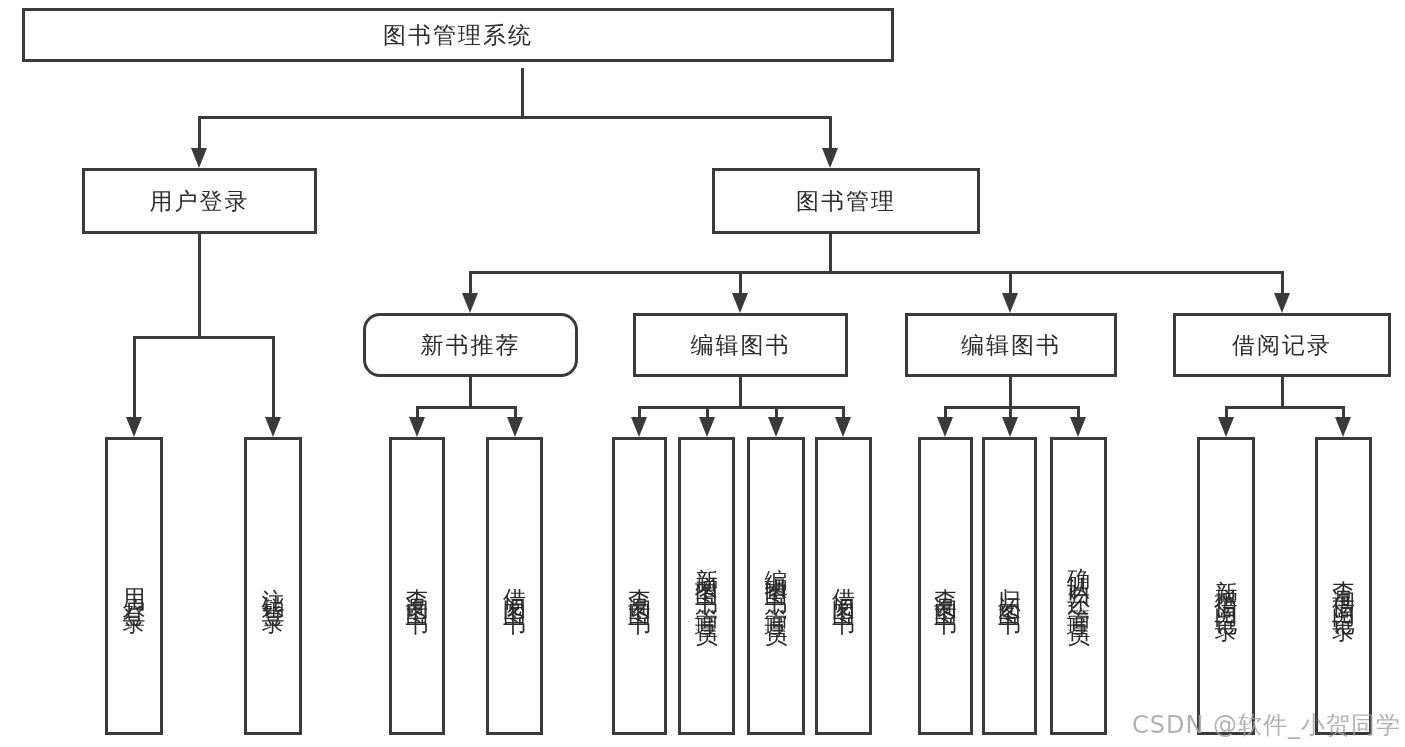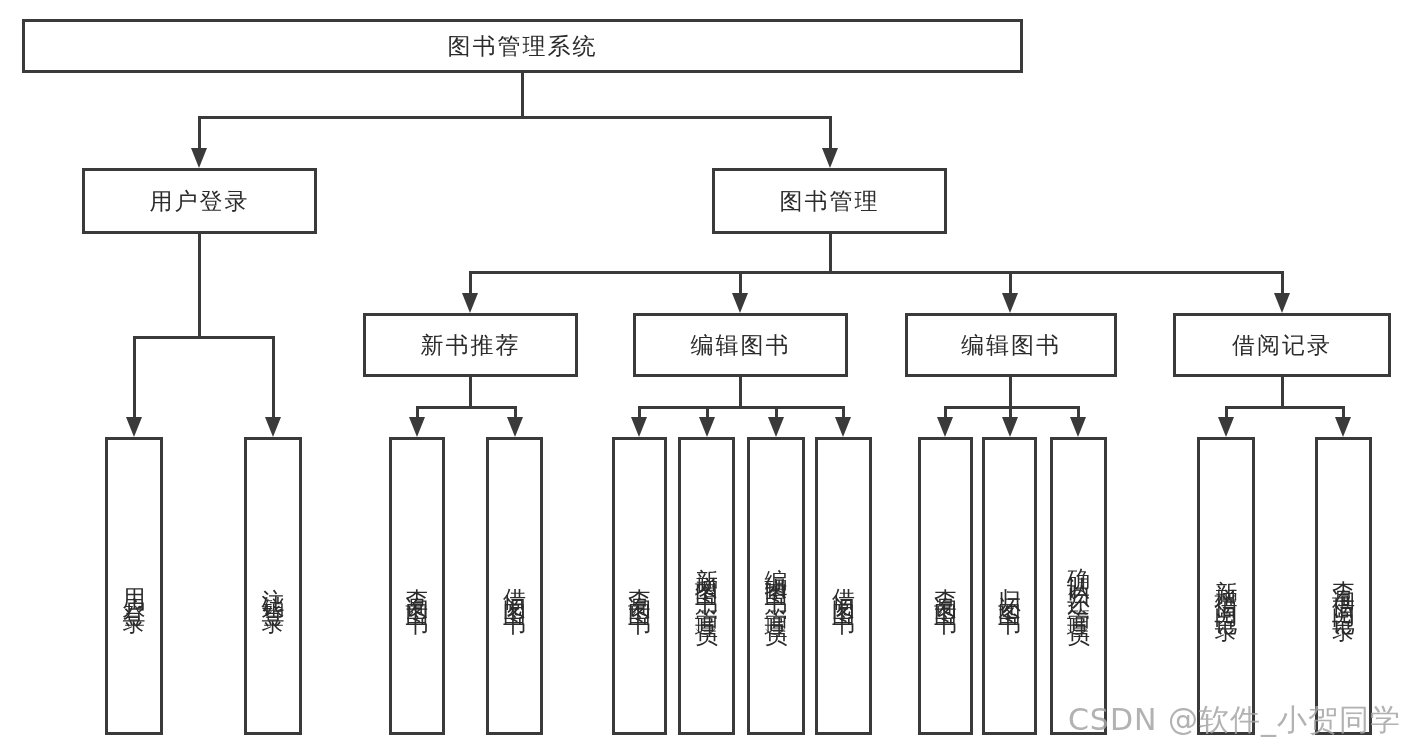--- a/index.html
+++ b/index.html
@@ -33,21 +33,21 @@
   .arrowhead{
     position:absolute;
     width:0;height:0;
     border-left:8px solid transparent;
     border-right:8px solid transparent;
     border-top:20px solid #3a3a3a;
   }
   .watermark{
     position:absolute;
     right:4px;bottom:6px;
-    font-size:30px;
+    font-size:24px;
     letter-spacing:1px;
     color:rgba(165,165,165,0.85);
     z-index:20;
     white-space:nowrap;
   }
 </style>
 </head>
 <body>
 
 <div class="stage">
@@ -99,30 +99,30 @@
       <div class="vline" style="left: 1009px; top: 406px; height: 14px;"></div>
       <div class="arrowhead" style="left: 1002px; top: 417px;"></div>
       <div class="vline" style="left: 1077px; top: 406px; height: 14px;"></div>
       <div class="arrowhead" style="left: 1070px; top: 417px;"></div>
       <div class="vline" style="left: 1225px; top: 406px; height: 14px;"></div>
       <div class="arrowhead" style="left: 1218px; top: 417px;"></div>
       <div class="vline" style="left: 1342px; top: 406px; height: 14px;"></div>
       <div class="arrowhead" style="left: 1335px; top: 417px;"></div>
     </div>
   <div id="nodes-layer">
-      <div class="node h" style="left: 22px; top: 19px; width: 1001px; height: 54px;">
+      <div class="node h" style="left: 22px; top: 8px; width: 872px; height: 54px;">
         <span>图书管理系统</span>
       </div>
       <div class="node h" style="left: 82px; top: 168px; width: 235px; height: 66px;">
         <span>用户登录</span>
       </div>
-      <div class="node h" style="left: 712px; top: 168px; width: 235px; height: 66px;">
+      <div class="node h" style="left: 712px; top: 168px; width: 268px; height: 66px;">
         <span>图书管理</span>
       </div>
-      <div class="node h" style="left: 363px; top: 313px; width: 215px; height: 64px;">
+      <div class="node h" style="left: 363px; top: 313px; width: 215px; height: 64px; border-radius: 17px;">
         <span>新书推荐</span>
       </div>
       <div class="node h" style="left: 633px; top: 313px; width: 215px; height: 64px;">
         <span>编辑图书</span>
       </div>
       <div class="node h" style="left: 905px; top: 313px; width: 212px; height: 64px;">
         <span>编辑图书</span>
       </div>
       <div class="node h" style="left: 1173px; top: 313px; width: 218px; height: 64px;">
         <span>借阅记录</span>

